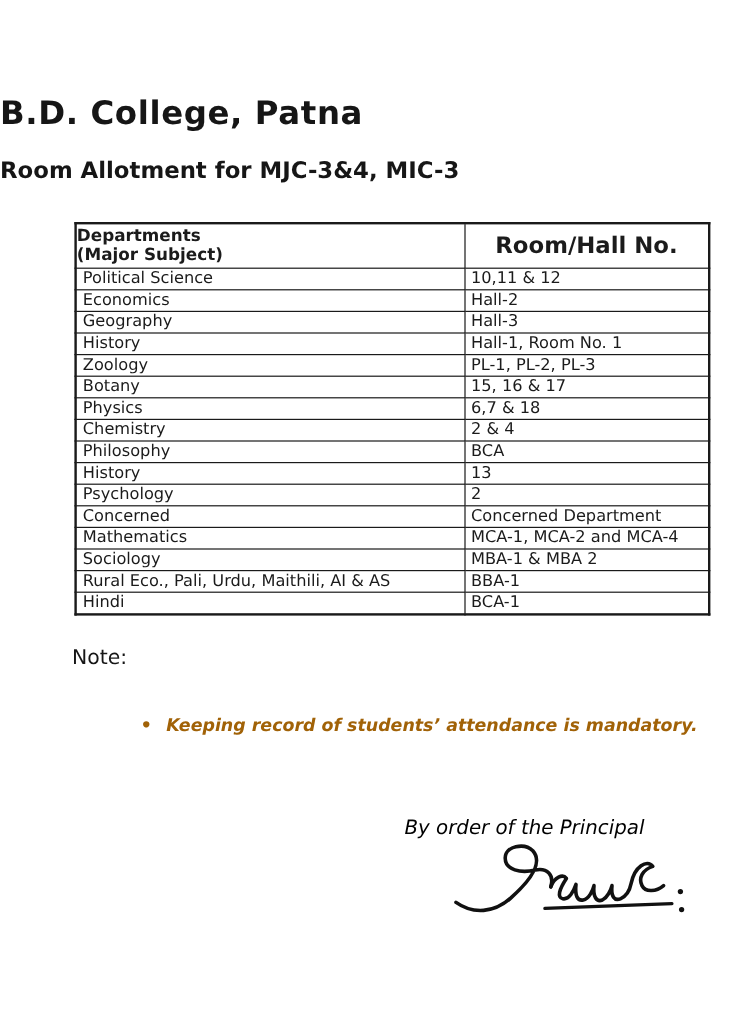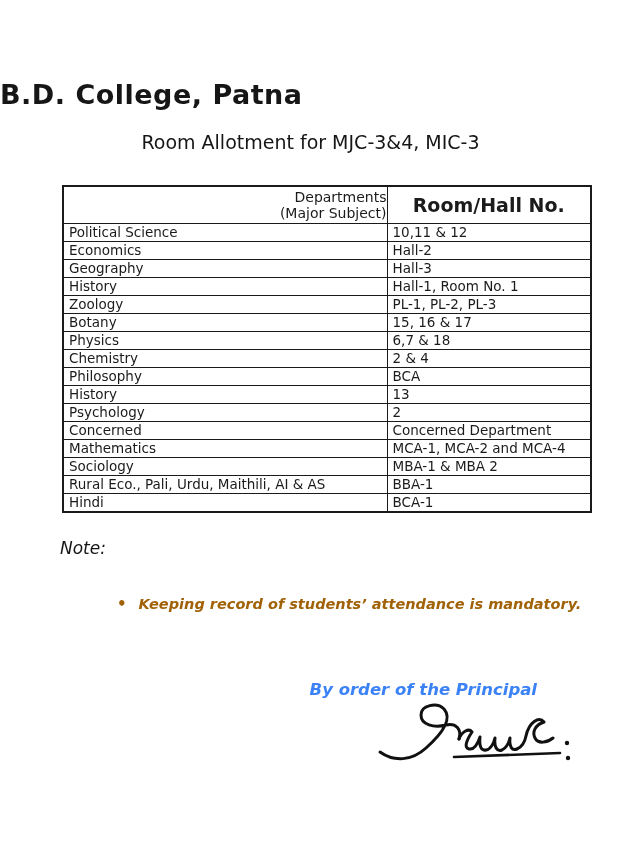--- a/index.html
+++ b/index.html
@@ -13,75 +13,75 @@
   }
   .page { position: absolute; inset: 0; background: #ffffff; }
 
   .doc-title {
     position: absolute; top: 79px; left: 0; width: 100%;
     font-size: 27px; font-weight: bold; letter-spacing: 0.5px;
     color: #161616;
   }
   .doc-subtitle {
     position: absolute; top: 131px; left: 0; width: 100%;
-    text-align: center;
-    font-size: 19px; font-weight: normal;
+    text-align: left;
+    font-size: 19px; font-weight: bold;
     color: #161616;
   }
 
   table.allotment {
     position: absolute; left: 62px; top: 185px;
     width: 528px;
     border-collapse: collapse; table-layout: fixed;
     border: 2px solid #1a1a1a;
   }
   table.allotment col.c-dept { width: 324px; }
   table.allotment col.c-room { width: 204px; }
   table.allotment th, table.allotment td {
     border: 1px solid #1a1a1a;
     vertical-align: middle;
   }
   th.h-dept {
-    font-size: 14px; font-weight: normal; text-align: right;
+    font-size: 14px; font-weight: bold; text-align: left;
     line-height: 16px; padding: 2px 0;
   }
   th.h-room {
     font-size: 19px; font-weight: bold; text-align: center;
   }
   table.allotment td {
     font-size: 13.5px;
     height: 17px; line-height: 17px;
     padding: 0 5px;
     white-space: nowrap; overflow: hidden;
   }
 
   .note-label {
     position: absolute; left: 60px; top: 538px;
-    font-size: 17px; color: #161616; font-style: italic;
+    font-size: 17px; color: #161616;
   }
   .note-list {
     position: absolute; left: 117px; top: 595px;
     list-style: none;
   }
   .note-list li {
     font-size: 14.5px; font-weight: bold; font-style: italic;
     color: #a16207;
   }
   .note-list li::before {
     content: "\2022";
     font-style: normal;
     margin-right: 12px;
     font-size: 15px;
   }
 
   .by-order {
     position: absolute; left: 0; top: 680px; width: 537px;
     text-align: right;
-    font-size: 16.5px; font-weight: bold; font-style: italic;
-    color: #3b82f6;
+    font-size: 16.5px; font-weight: normal; font-style: italic;
+    color: #000000;
   }
   .signature {
     position: absolute; left: 368px; top: 700px;
     width: 210px; height: 85px;
   }
   .signature svg { display: block; }
 </style>
 </head>
 <body>
 

